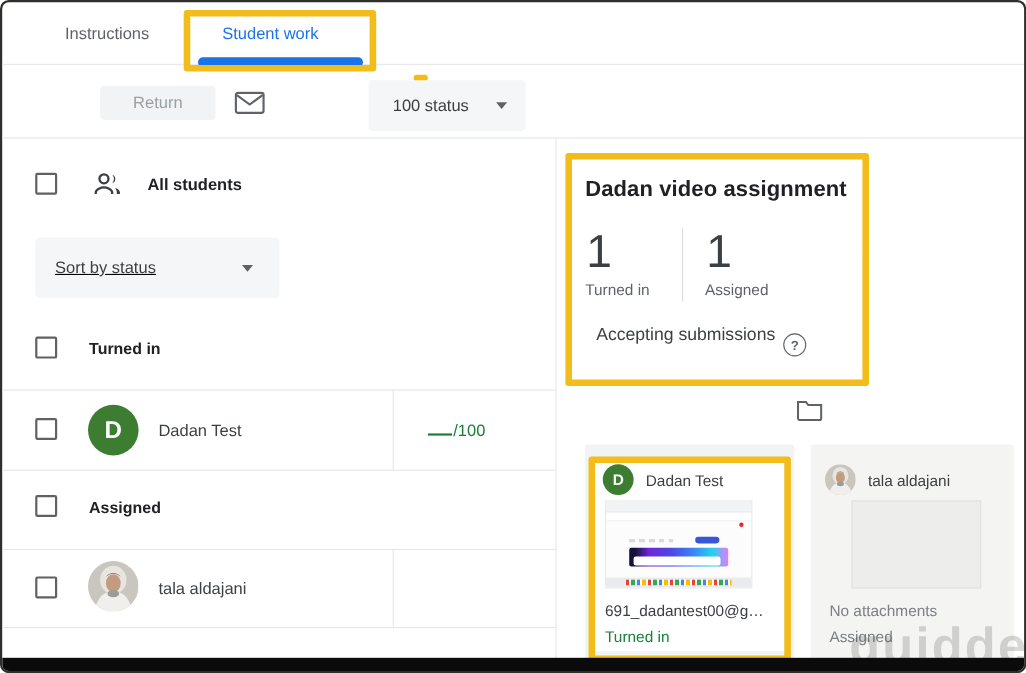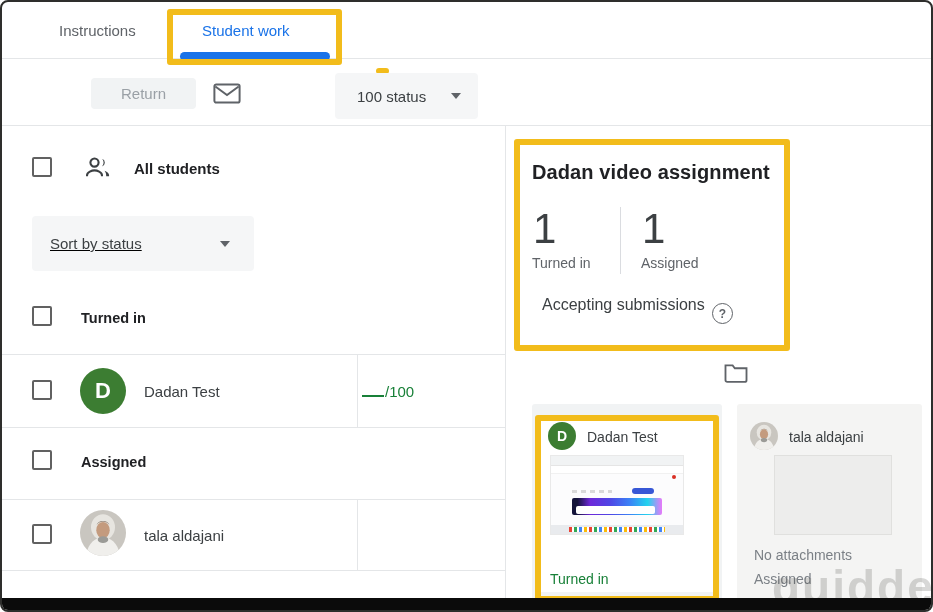--- a/index.html
+++ b/index.html
@@ -130,21 +130,21 @@
 
     <div class="a divider-h" style="left:0;top:352px;width:503px;"></div>
 
     <div class="a" style="left:0;top:352px;width:503px;height:73px;">
       <span class="cb a" style="left:30px;top:26px;"></span>
       <div class="avatar-green a" style="left:78px;top:14px;width:46px;height:46px;font-size:22px;">
         <span>D</span>
       </div>
       <div class="student-name a" style="left:142px;top:29px;">Dadan Test</div>
       <div class="divider-v a" style="left:355px;top:0;height:73px;"></div>
-      <div class="grade a" style="left:360px;top:29px;">
+      <div class="grade a" style="left:387px;top:29px;">
         <span class="grade-blank"></span>
         <span>/100</span>
       </div>
     </div>
 
     <div class="a divider-h" style="left:0;top:425px;width:503px;"></div>
 
     <span class="a cb" style="left:30px;top:448px;"></span>
     <div class="a section-label" style="left:79px;top:452px;">Assigned</div>
 
@@ -209,20 +209,21 @@
         <div class="t-dot"></div>
         <div class="t-dash"></div>
         <div class="t-pill"></div>
         <div class="t-banner">
           <div class="t-search"></div>
         </div>
         <div class="t-taskbg"></div>
         <div class="t-task"></div>
       </div>
 
+      <div class="card-file a" style="left:18px;top:143px;">691_dadantest00@g…</div>
       <div class="card-status-green a" style="left:18px;top:167px;">Turned in</div>
       <div class="a hl" style="left:3px;top:11px;width:184px;height:187px;"></div>
     </div>
 
     <div class="a card card2" style="left:735px;top:402px;width:185px;height:196px;">
       <span class="a" style="left:13px;top:18px;">
         <svg width="28" height="28" viewBox="0 0 48 48">
           <clipPath id="c2">
               <circle cx="24" cy="24" r="24"></circle>
             </clipPath>

